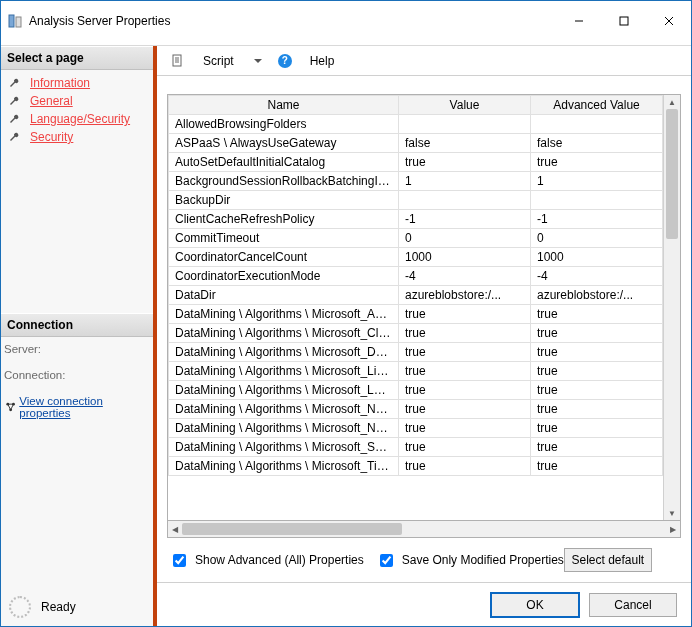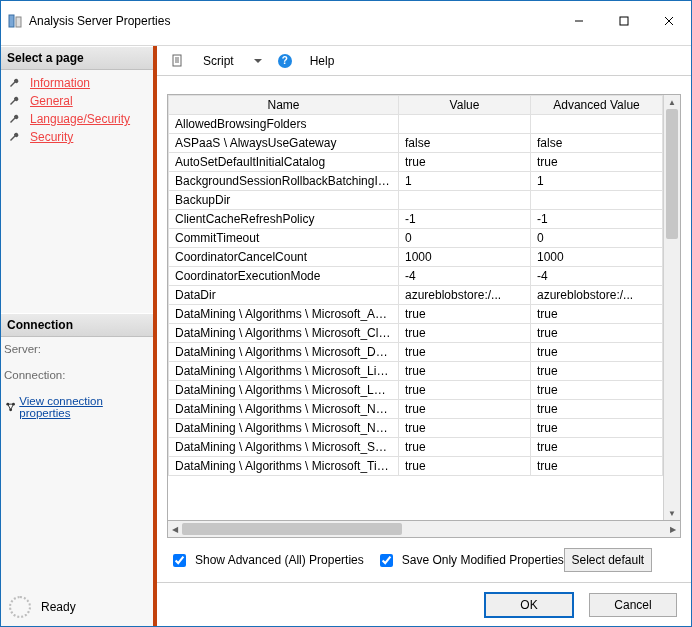--- a/index.html
+++ b/index.html
@@ -45,21 +45,21 @@
   .hscroll { height: 17px; background: #f0f0f0; border: 1px solid #b0b0b0; border-top: 0; position: relative; }
   .hscroll .thumb { position: absolute; top: 2px; bottom: 2px; left: 14px; width: 220px; background: #c6c6c6; border-radius: 2px; }
   .hscroll .arrow { position: absolute; top: 0; bottom: 0; width: 14px; display: flex; align-items: center; justify-content: center; font-size: 8px; color: #606060; }
   .hscroll .arrow.left { left: 0; }
   .hscroll .arrow.right { right: 0; }
   .checks { padding: 10px 2px 2px 2px; display: flex; flex-direction: row; gap: 12px; }
   .chk { display: flex; align-items: center; gap: 6px; }
   .checks-reset { display: flex; align-items: center; justify-content: space-between; }
   .btn { min-width: 88px; height: 24px; border: 1px solid #a8a8a8; background: #efefef; cursor: pointer; font-size: 12px; }
   .btn.primary { border: 1px solid #0a67c2; outline: 1px solid #0a67c2; }
-  .footer { height: 44px; border-top: 1px solid #d0d0d0; display: flex; align-items: center; justify-content: flex-end; gap: 16px; padding: 0 14px; }
+  .footer { height: 44px; border-top: 1px solid #d0d0d0; display: flex; align-items: center; justify-content: flex-end; gap: 10px; padding: 0 14px; }
 </style>
 </head>
 <body>
 
 <div class="window">
   <div class="titlebar">
     <span class="icon">
       <svg viewBox="0 0 16 16" width="16" height="16">
           <rect x="2" y="2" width="5" height="12" fill="#7aa7d6" stroke="#3a6fa3"></rect>
           <rect x="9" y="4" width="5" height="10" fill="#e0e0e0" stroke="#888"></rect>

